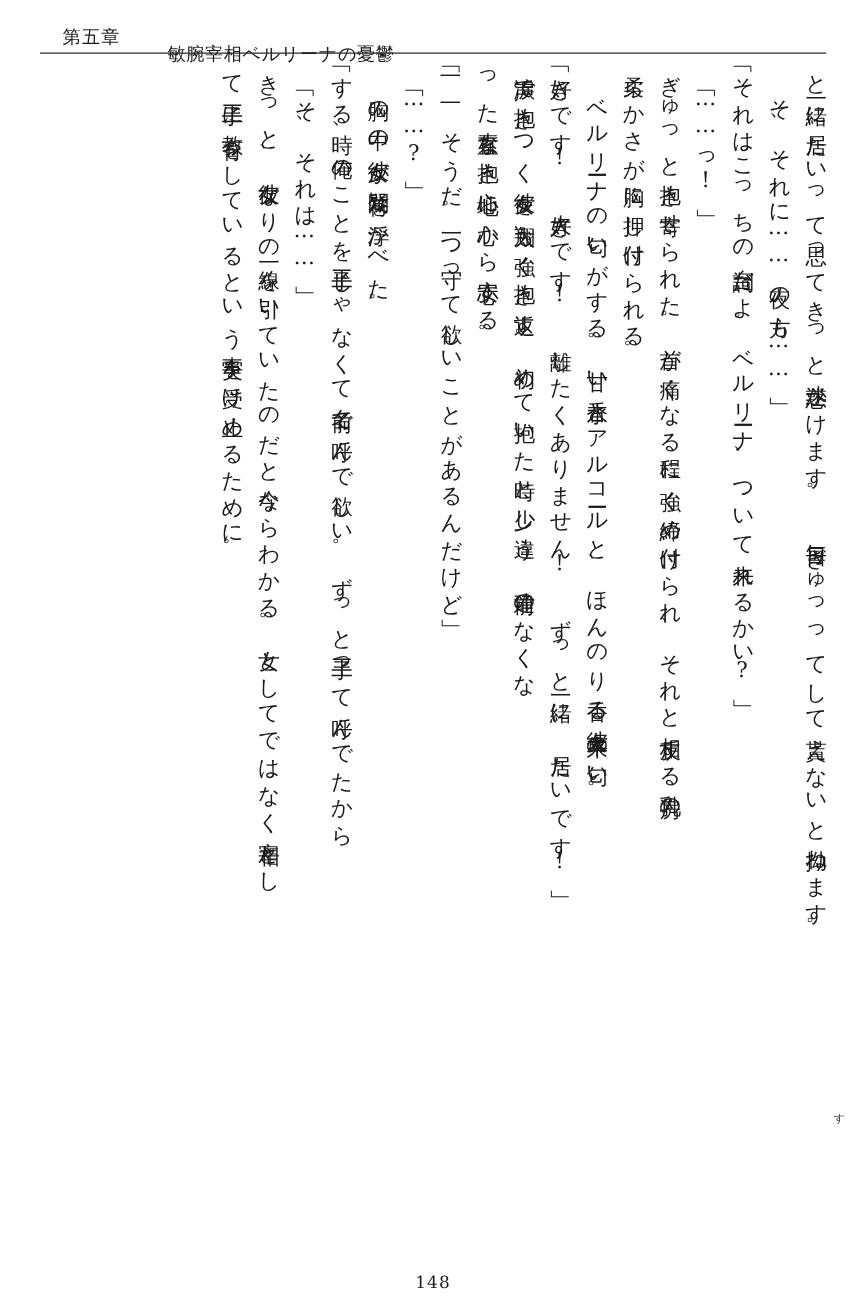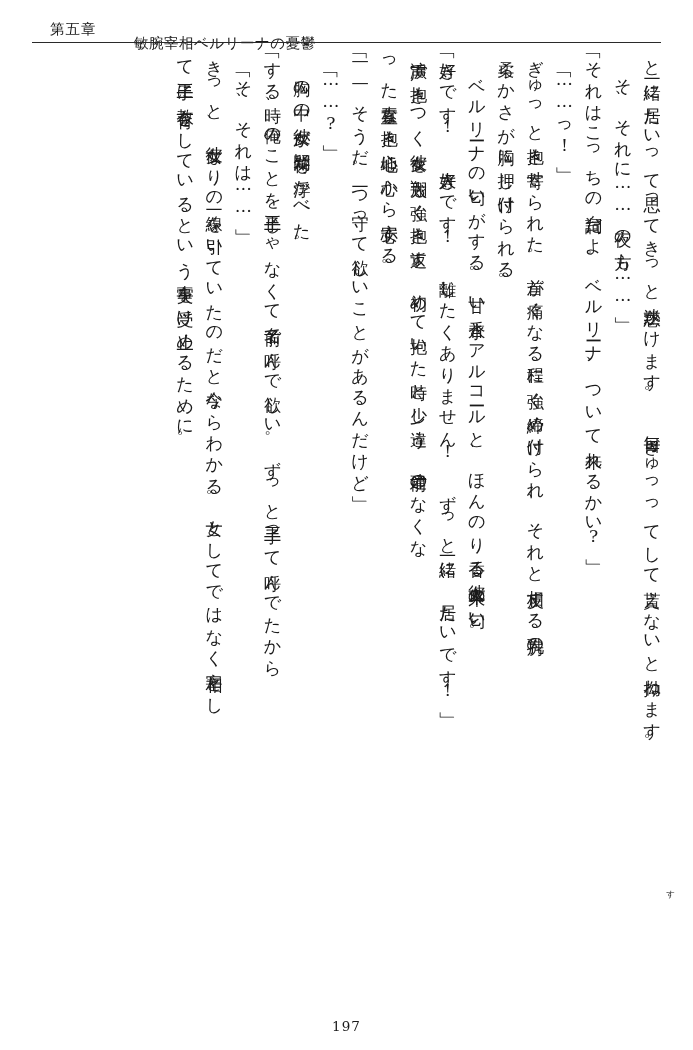--- a/index.html
+++ b/index.html
@@ -132,15 +132,15 @@
     <div class="col indent-1">「……?」</div>
     <div class="col indent-1">胸の中の彼女が疑問符を浮かべた。</div>
     <div class="col">「する時、俺のことを王子じゃなくて名前で呼んで欲しい。ずっと王子って呼んでたから</div>
     <div class="col indent-1">「そ、それは……」</div>
     <div class="col">きっと、彼女なりの一線を引いていたのだと今ならわかる。女としてではなく宰相とし</div>
     <div class="col">て王子に教育をしているという事実を受け止めるために。</div>
   </div>
 
   <div class="ruby-mark">す</div>
 
-  <div class="page-number">197</div>
+  <div class="page-number">148</div>
 
 </div>
 
 </body></html>

